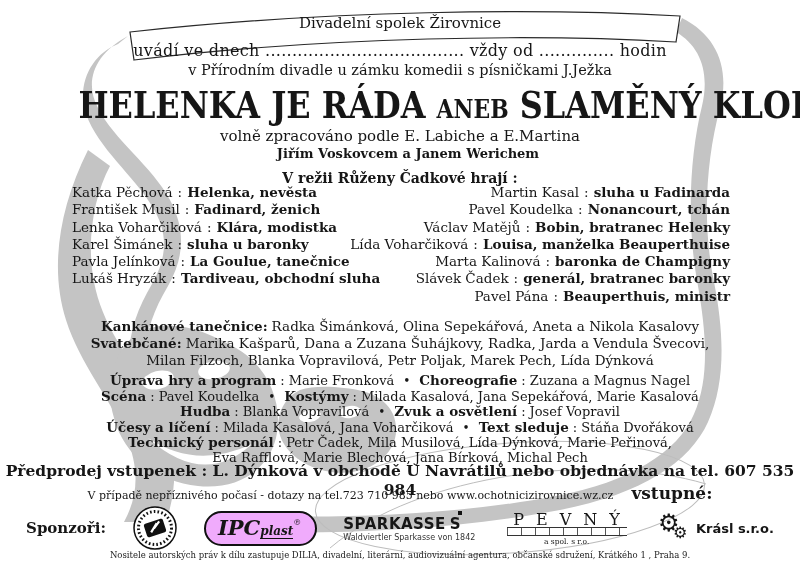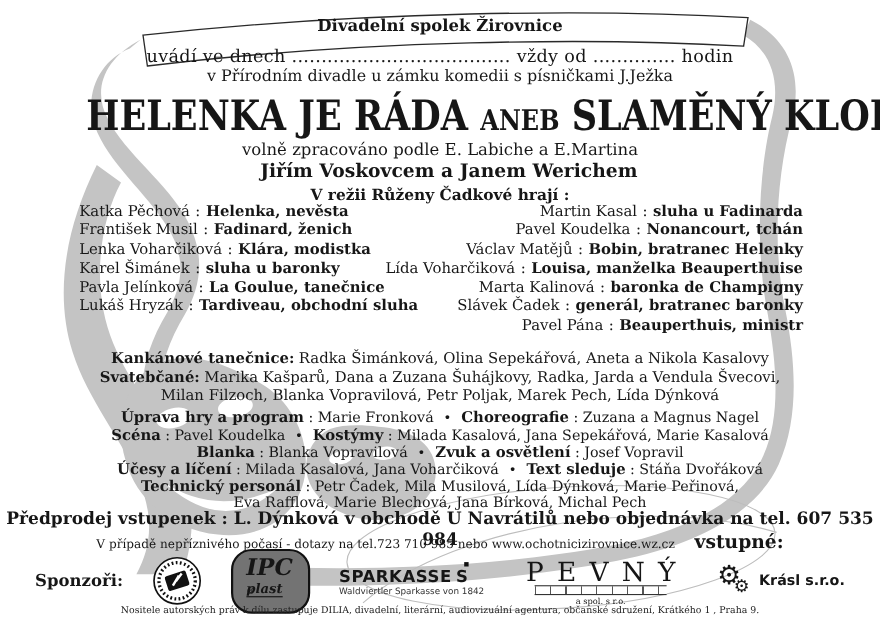--- a/index.html
+++ b/index.html
@@ -2,31 +2,31 @@
 <html><head>
 <meta charset="utf-8">
 <style>
   html,body{margin:0;padding:0;}
   body{width:800px;height:566px;overflow:hidden;background:#ffffff;
        font-family:"DejaVu Serif", serif;color:#161616;}
   .poster{position:relative;width:800px;height:566px;background:#fff;}
   svg.deco{position:absolute;left:0;top:0;width:800px;height:566px;pointer-events:none;}
   .abs{position:absolute;left:0;right:0;text-align:center;}
 
-  .society{top:14px;font-size:15px;font-weight:bold;}
+  .society{top:14px;font-size:15px;font-weight:normal;}
   .dates{top:41px;font-size:16px;letter-spacing:.3px;}
   .venue{top:62px;font-size:14.5px;}
 
   .title-wrap{top:82px;white-space:nowrap;}
   .title-inner{display:inline-block;transform:scaleX(.84);transform-origin:center;
                font-weight:bold;font-size:38px;letter-spacing:0;}
   .title-aneb{font-size:26px;}
 
   .adapt{top:127px;font-size:15px;}
-  .authors{top:146px;font-size:17px;font-weight:bold;margin-left:16px;}
+  .authors{top:146px;font-size:13px;font-weight:bold;margin-left:16px;}
   .director{top:170px;font-size:14px;font-weight:bold;}
 
   .cast-col{position:absolute;top:184px;font-size:13.5px;line-height:17.3px;}
   .cast-col.left{left:72px;text-align:left;}
   .cast-col.right{right:70px;text-align:right;}
   .csep{margin:0 5px;}
   .crole{font-weight:bold;}
 
   .groups{top:318px;font-size:13.5px;line-height:17px;}
   .group-block{max-width:620px;margin:0 auto;}
@@ -38,32 +38,32 @@
   .bullet{margin:0 9px;font-size:12px;}
 
   .presale{top:461px;font-size:15.5px;font-weight:bold;}
   .weather-row{top:483px;display:flex;justify-content:center;align-items:baseline;gap:18px;}
   .weather{font-size:11px;}
   .vstupne{font-size:17px;font-weight:bold;}
 
   .sponsors{top:503px;display:flex;justify-content:center;align-items:center;gap:26px;height:50px;}
   .sponsor-label{font-size:15px;font-weight:bold;}
   .ipc-logo{border:2px solid #111;border-radius:19px;padding:2px 14px 4px 12px;
-            display:flex;align-items:baseline;background:#737373;flex-direction:column;}
+            display:flex;align-items:baseline;background:#f0abfc;}
   .ipc-main{font-style:italic;font-weight:bold;font-size:21px;}
   .ipc-sub{font-style:italic;font-weight:bold;font-size:12px;border-bottom:1.5px solid #111;}
   .ipc-reg{font-size:8px;vertical-align:super;position:relative;top:-10px;}
   .sparkasse{display:flex;flex-direction:column;align-items:flex-start;font-family:"DejaVu Sans",sans-serif;}
   .sk-row{display:flex;align-items:center;gap:4px;}
   .sk-name{font-weight:bold;font-size:15px;letter-spacing:.5px;}
   .sk-glyph{position:relative;font-weight:bold;font-size:15px;}
   .sk-glyph::before{content:"";position:absolute;right:-1px;top:-4px;width:4px;height:4px;background:#111;}
   .sk-sub{font-size:8px;color:#333;}
   .pevny{display:flex;flex-direction:column;align-items:center;}
-  .pevny-name{font-size:24px;letter-spacing:12px;text-indent:12px;font-weight:normal;}
+  .pevny-name{font-size:16px;letter-spacing:12px;text-indent:12px;font-weight:normal;}
   .pevny-bricks{width:120px;height:7px;border-top:1px solid #333;border-bottom:1px solid #333;
         background:repeating-linear-gradient(90deg,#555 0 1px,#fff 1px 14px);margin-top:-2px;}
   .pevny-sub{font-size:7.5px;margin-top:1px;}
   .krasl{display:flex;align-items:center;gap:4px;font-family:"DejaVu Sans",sans-serif;}
   .gears{position:relative;width:34px;height:34px;}
   .gear1{position:absolute;left:0;top:0;font-size:24px;line-height:24px;}
   .gear2{position:absolute;left:15px;top:14px;font-size:16px;line-height:16px;}
   .krasl-name{font-weight:bold;font-size:13px;}
 
   .copyright{top:550px;font-size:8.5px;color:#222;}
@@ -133,21 +133,21 @@
   </div>
 
   <div class="abs credits">
     <div class="credit-line">
       <b>Úprava hry a program</b><span class="sep">:</span><span>Marie Fronková</span><span class="bullet">•</span><b>Choreografie</b><span class="sep">:</span><span>Zuzana a Magnus Nagel</span>
     </div>
     <div class="credit-line">
       <b>Scéna</b><span class="sep">:</span><span>Pavel Koudelka</span><span class="bullet">•</span><b>Kostýmy</b><span class="sep">:</span><span>Milada Kasalová, Jana Sepekářová, Marie Kasalová</span>
     </div>
     <div class="credit-line">
-      <b>Blanka</b><span class="sep">:</span><span>Blanka Vopravilová</span><span class="bullet">•</span><b>Zvuk a osvětlení</b><span class="sep">:</span><span>Josef Vopravil</span>
+      <b>Hudba</b><span class="sep">:</span><span>Blanka Vopravilová</span><span class="bullet">•</span><b>Zvuk a osvětlení</b><span class="sep">:</span><span>Josef Vopravil</span>
     </div>
     <div class="credit-line">
       <b>Účesy a líčení</b><span class="sep">:</span><span>Milada Kasalová, Jana Voharčiková</span><span class="bullet">•</span><b>Text  sleduje</b><span class="sep">:</span><span>Stáňa Dvořáková</span>
     </div>
     <div class="credit-line">
       <b>Technický personál</b><span class="sep">:</span><span>Petr Čadek, Mila Musilová, Lída Dýnková, Marie Peřinová,</span>
     </div>
     <div class="credit-line">
       <span>Eva Rafflová, Marie Blechová, Jana Bírková, Michal Pech</span>
     </div>

